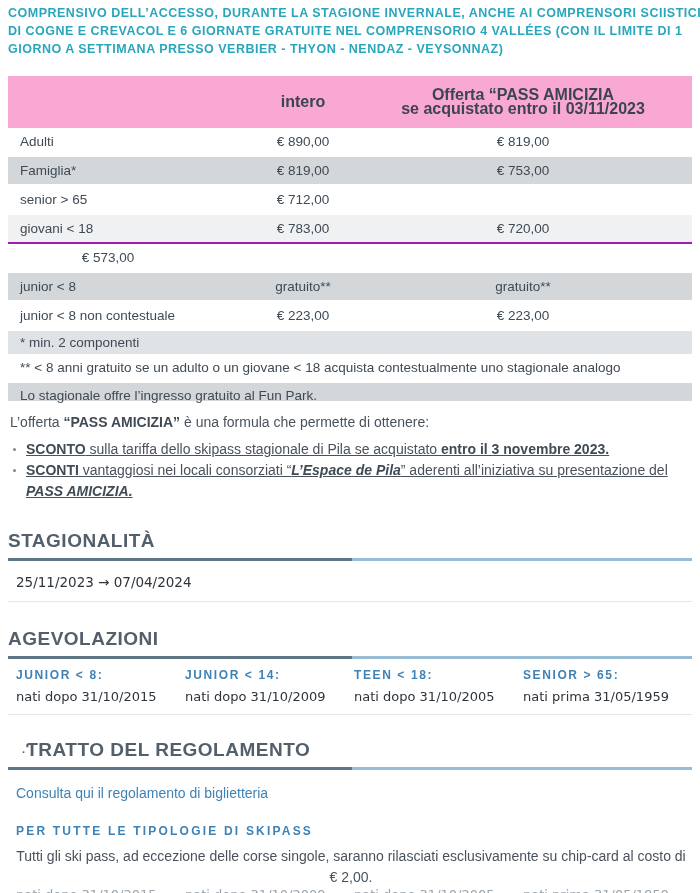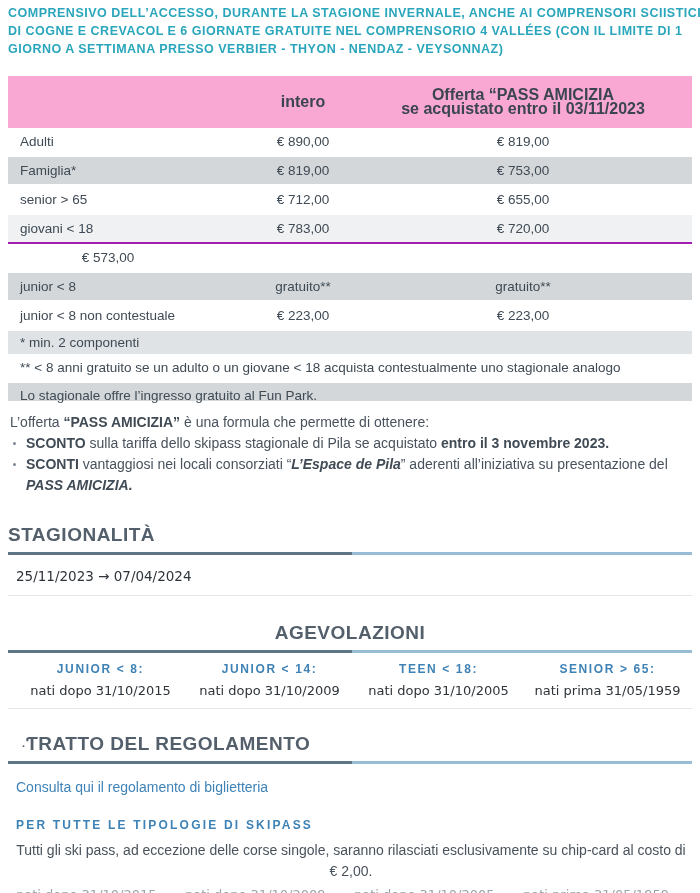--- a/index.html
+++ b/index.html
@@ -21,33 +21,33 @@
   .band-light{background:#eff1f2;border-top:2px solid #fff;border-bottom:2px solid #a21caf;}
   .band-foot{background:#dfe3e6;border-top:2px solid #fff;border-bottom:2px solid #fff;}
   .fullrow{display:block;height:27px;line-height:24px;padding-left:12px;box-sizing:border-box;}
   .white{background:#ffffff;}
 
   .banner{margin:0 8px;height:18px;line-height:26px;background:#d3d7da;color:#3f4a54;font-size:13.5px;padding-left:12px;}
 
   
   .offer-lead{margin:13px 8px 0 10px;font-size:14px;color:#49525c;}
   .offer-lead b{color:#414b55;}
-  .bullets{margin:3px 8px 0 10px;padding:0;list-style:none;font-size:14px;color:#49525c;line-height:21px;}
+  .bullets{margin:9px 8px 0 10px;padding:0;list-style:none;font-size:14px;color:#49525c;line-height:21px;text-decoration:underline;}
   .bullets li{position:relative;padding-left:16px;}
   .bullets li .dot{position:absolute;left:3px;top:9px;width:3px;height:3px;border-radius:50%;background:#7d8791;}
   .bullets b{color:#414b55;}
   .bi{font-weight:700;font-style:italic;color:#414b55;}
 
   
   .sec-title{margin:0;font-size:19px;font-weight:700;letter-spacing:0.5px;color:#535f6b;}
   .rule{height:3px;margin-top:6px;background:linear-gradient(to right,#5e7585 0,#5e7585 50.3%,#97bcd4 50.3%,#97bcd4 100%);}
   .sec{margin:0 8px;}
   .sec-stagionalita{margin-top:28px;}
   .date-row{padding:13px 0 11px 8px;font-family:"DejaVu Sans",sans-serif;font-size:13.5px;color:#2e343a;border-bottom:1px solid #e4e7ea;}
-  .sec-agevolazioni{margin-top:26px;text-align:center;}
+  .sec-agevolazioni{margin-top:26px;}
   .agev-grid{display:grid;grid-template-columns:1fr 1fr 1fr 1fr;padding:9px 0 10px 8px;border-bottom:1px solid #e4e7ea;}
   .agev-h{color:#3e82b6;font-weight:700;font-size:12px;letter-spacing:1.6px;}
   .agev-v{margin-top:7px;font-family:"DejaVu Sans",sans-serif;font-size:13px;color:#2e343a;}
 
   
   .sec-regolamento{margin-top:24px;}
   .reg-title{padding-left:14px;}
   .reg-dot{font-size:11px;vertical-align:baseline;color:#535f6b;}
   .reg-link{margin-top:15px;padding-left:8px;font-size:14px;color:#3e82b6;}
   .sub-title{margin-top:23px;padding-left:8px;color:#3e82b6;font-weight:700;font-size:12px;letter-spacing:2.2px;}
@@ -87,21 +87,20 @@
     </div>
     <div class="prow band-medium">
       <span class="lbl">Famiglia*</span>
       <span class="c">€ 819,00</span>
       <span class="c">€ 753,00</span>
       <span></span>
     </div>
     <div class="prow white">
       <span class="lbl">senior &gt; 65</span>
       <span class="c">€ 712,00</span>
-      <span class="c">€ 655,00</span>
       <span></span>
     </div>
     <div class="prow band-light">
       <span class="lbl">giovani &lt; 18</span>
       <span class="c">€ 783,00</span>
       <span class="c">€ 720,00</span>
       <span></span>
     </div>
     <div class="prow white">
       <span class="c">€ 573,00</span>

